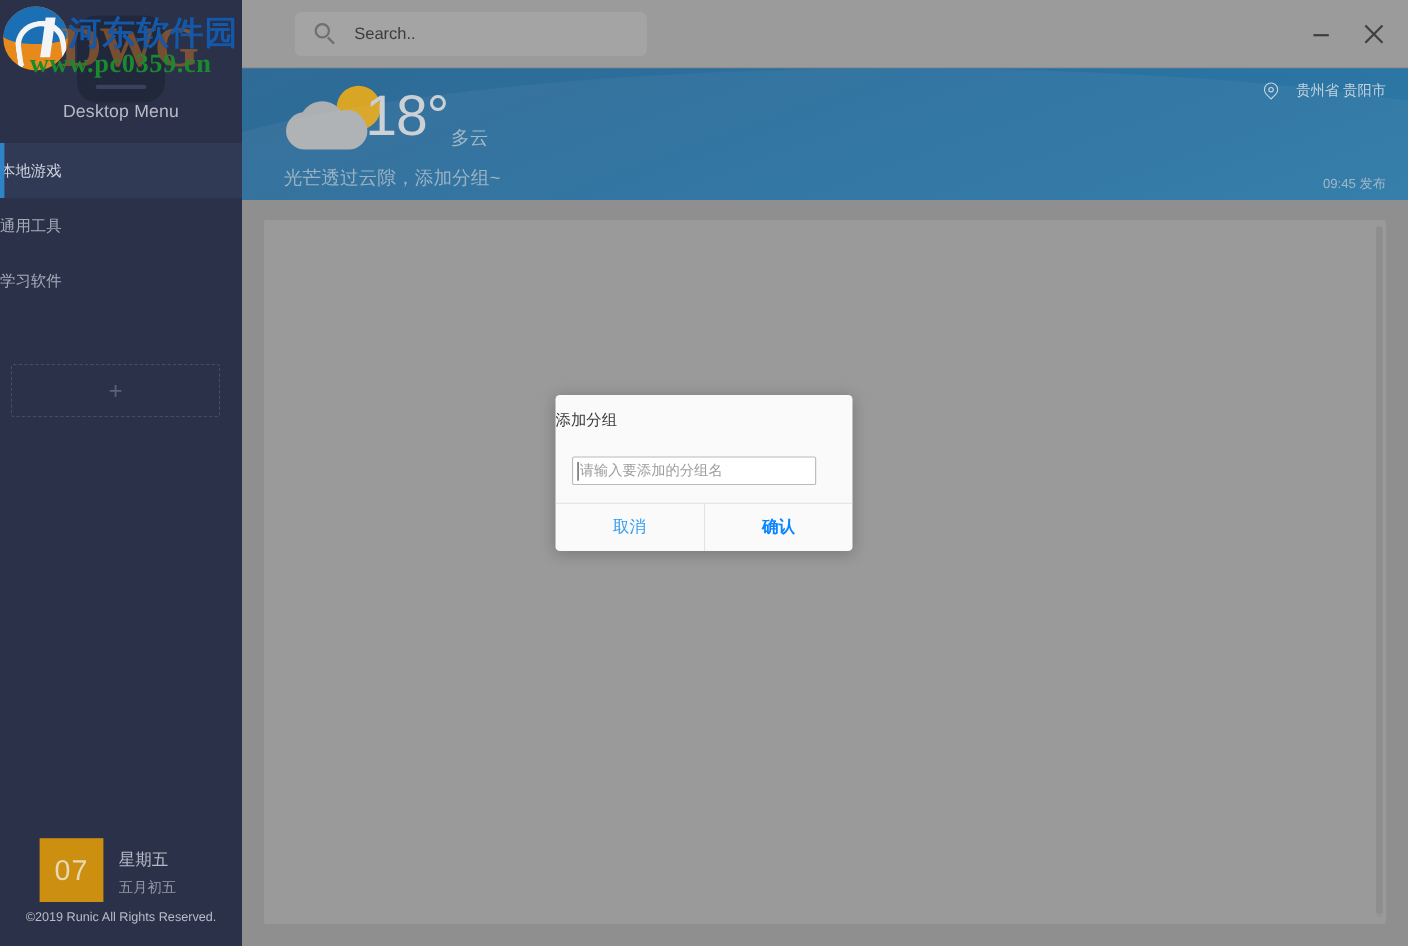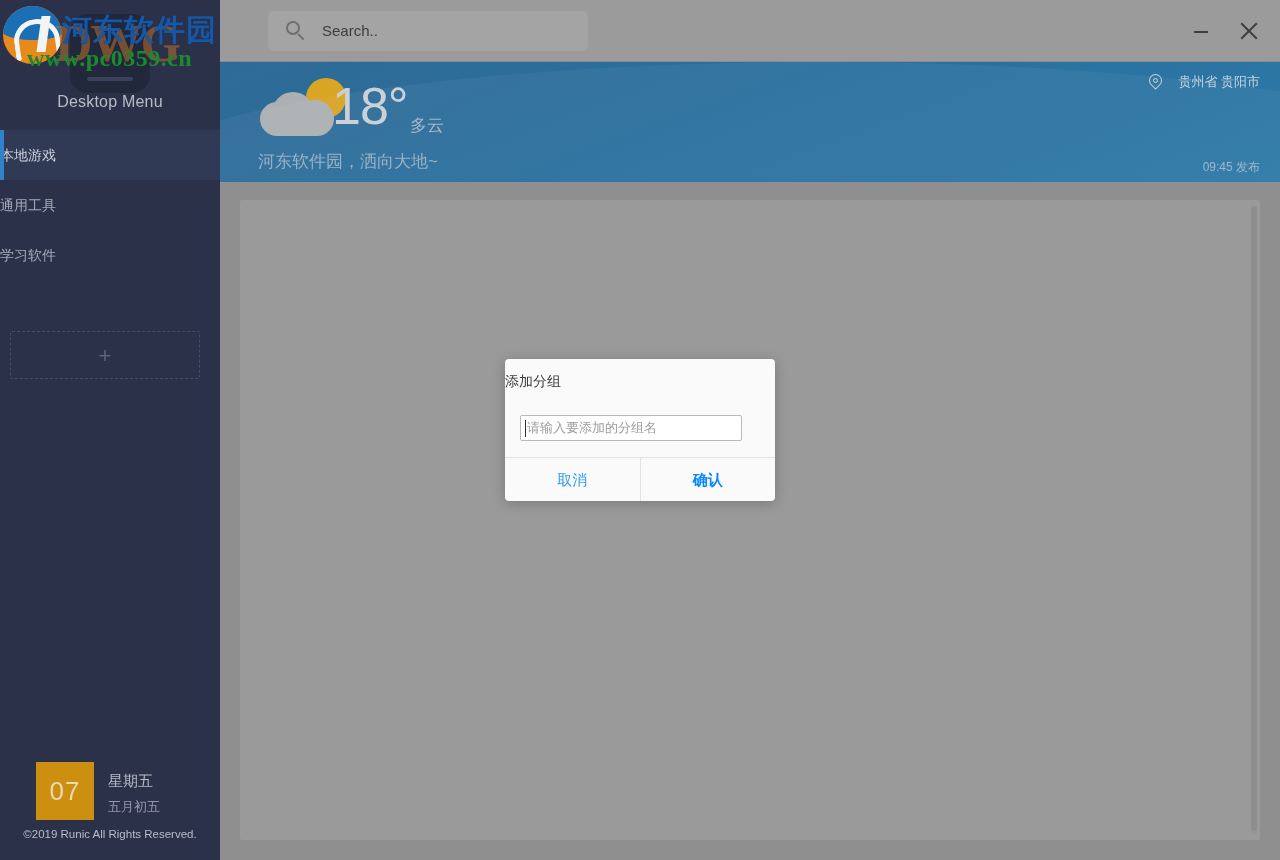--- a/index.html
+++ b/index.html
@@ -354,21 +354,21 @@
     left: 38px; top: 88px;
     font-size: 17px;
     color: #96b0c2;
   }
   .w-loc {
     position: absolute;
     right: 20px; top: 11px;
     font-size: 13px;
     color: #c6d4de;
     display: flex;
-    align-items: center;
+    align-items: flex-end;
     gap: 16px;
   }
   .pin-icon {
     position: relative;
     width: 13px; height: 16px;
     display: inline-block;
   }
   .pin-icon::before {
     content: "";
     position: absolute;
@@ -540,21 +540,21 @@
     <div class="w-icon">
       <div class="w-sun"></div>
       <div class="w-cloud">
           <div class="c1"></div>
           <div class="c2"></div>
           <div class="c3"></div>
         </div>
     </div>
     <div class="w-temp">18°</div>
     <div class="w-desc">多云</div>
-    <div class="w-poem">河东软件园，洒向大地~</div>
+    <div class="w-poem">光芒透过云隙，添加分组~</div>
     <div class="w-loc">
       <span class="pin-icon"></span>
       <span>贵州省 贵阳市</span>
     </div>
     <div class="w-time">09:45 发布</div>
   </div>
 
   <div class="content-wrap">
     <div class="content-panel">
       <div class="scroll-track">

